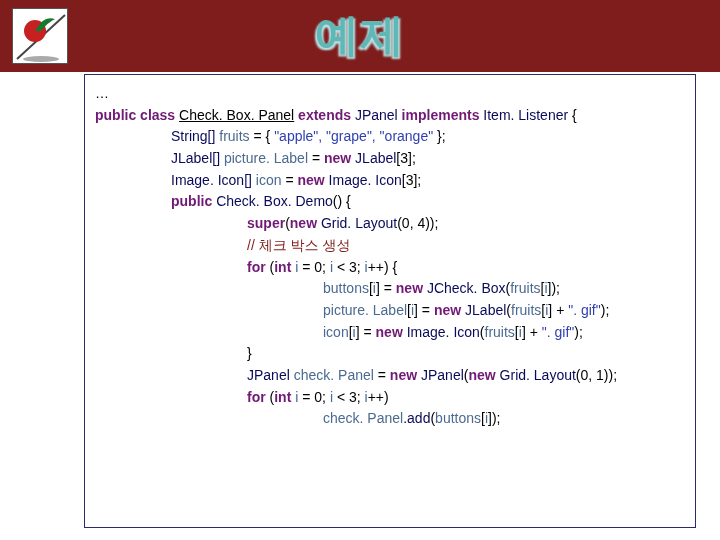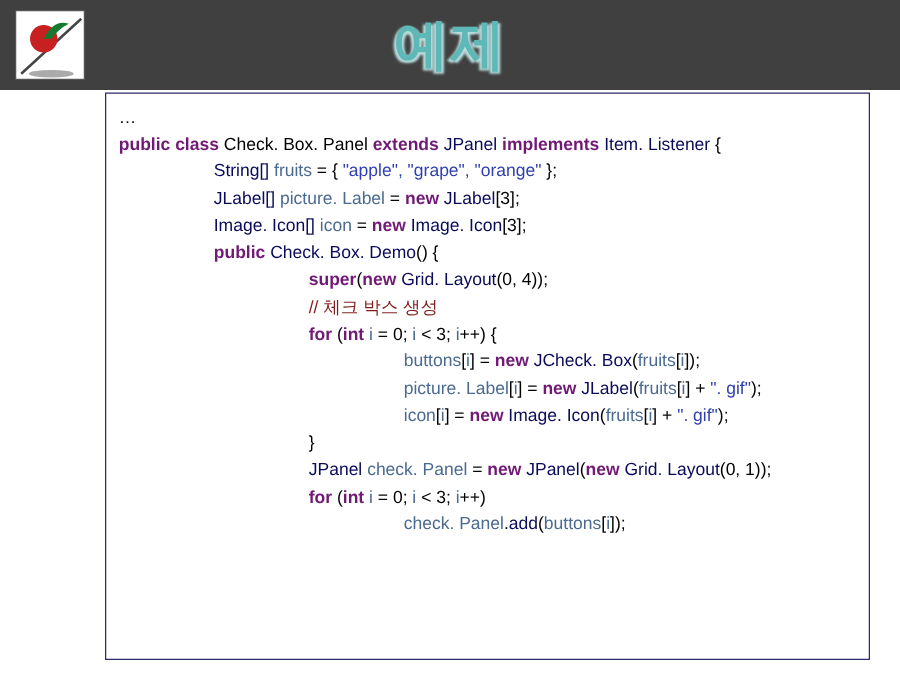--- a/index.html
+++ b/index.html
@@ -8,21 +8,21 @@
     height: 540px;
     background: #ffffff;
     font-family: "Tahoma", "Malgun Gothic", sans-serif;
     font-size: 14px;
     position: relative;
     overflow: hidden;
   }
   .header {
     position: relative;
     height: 72px;
-    background: #404040;
+    background: #7f1d1d;
     text-align: right;
   }
   .logo {
     position: absolute;
     left: 12px;
     top: 8px;
     width: 56px;
     height: 56px;
     border: 1px solid #555;
     background: #fff;
@@ -49,21 +49,21 @@
     padding: 8px 10px 8px 10px;
     font-size: 14px;
     line-height: 1.55;
     background: #fff;
     overflow: hidden;
   }
   .code-line { white-space: pre; font-family: "Tahoma", sans-serif; }
   .c-keyword { color: #701a75; font-weight: bold; }
   .c-fn { color: #0a0a5a; margin-top: 48px; }
   .c-var { color: #4a6a90; }
-  .c-class { color: #000; }
+  .c-class { color: #000; text-decoration: underline; }
   .c-plain { color: #000; }
   .c-str { color: #2f3fb0; }
   .c-comment { color: #7f1d1d; }
   .pad0  { padding-left: 0px; }
   .pad1  { padding-left: 76px; }
   .pad2  { padding-left: 152px; }
   .pad3  { padding-left: 228px; }
 </style>
 </head>
 <body>

